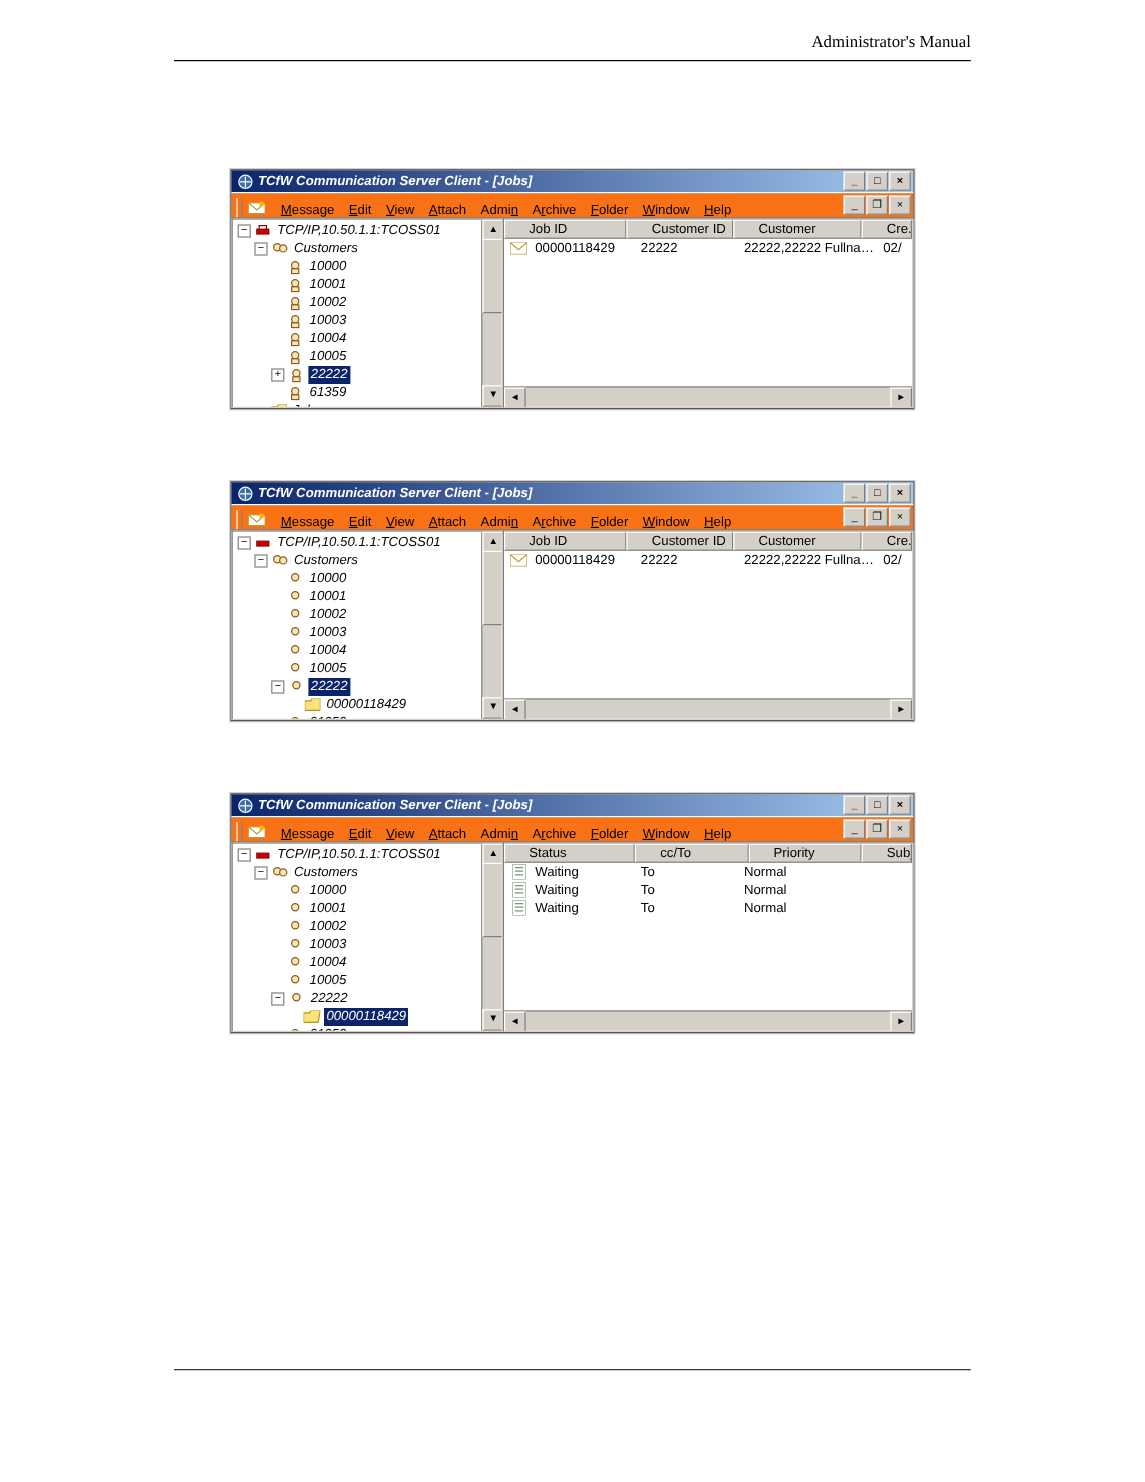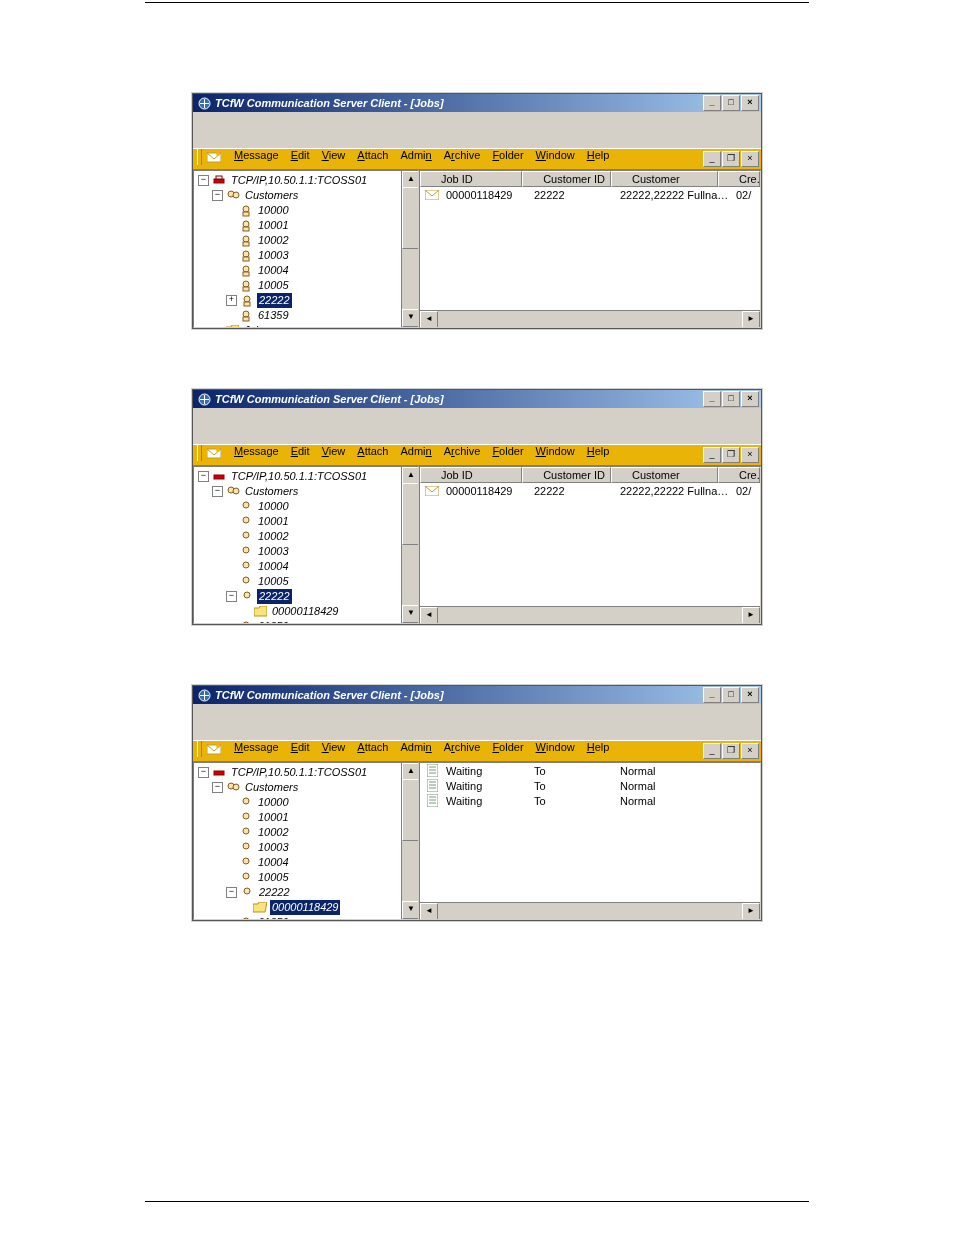--- a/index.html
+++ b/index.html
@@ -66,28 +66,27 @@
     border-right-color: #808080;
     border-bottom-color: #808080;
     font-size: 9px;
     line-height: 12px;
     text-align: center;
     color: #000;
     font-family: Arial, sans-serif;
   }
   .menubar {
     display: flex;
-    align-items: flex-start;
+    align-items: flex-end;
     height: 20px;
-    background: #eab308;
+    background: #f97316;
     padding: 0 4px;
     border-top: 1px solid #fff;
     border-bottom: 1px solid #808080;
     position: relative;
-    margin-top: 36px;
   }
   .menubar .handle {
     width: 3px; height: 16px;
     border-left: 1px solid #fff;
     border-right: 1px solid #808080;
     margin-right: 4px;
   }
   .menubar .menu-icon {
     width: 16px; height: 16px;
     margin-right: 6px;
@@ -208,20 +207,23 @@
   }
   .scroll-h .arrow-l { left:0; }
   .scroll-h .arrow-r { right:0; }
   
 </style>
 </head>
 <body>
 
 <div class="page">
 
+  <div class="header-area">
+    <span>Administrator's Manual</span>
+  </div>
   <hr class="header-rule">
 
   <div class="figures">
 
     <div class="win">
       <div class="titlebar">
         <span class="app-icon">
           <svg width="13" height="13">
               <circle cx="6.5" cy="6.5" r="5.5" fill="#3a6ea5" stroke="#fff"></circle>
               <path d="M2 6.5 H11 M6.5 2 V11" stroke="#fff" stroke-width="1"></path>
@@ -787,20 +789,26 @@
                 <span class="tree-label">61359</span>
               </div>
           </div>
           <div class="scroll-v">
             <div class="arrow-up">▲</div>
             <div class="thumb"></div>
             <div class="arrow-down">▼</div>
           </div>
         </div>
         <div class="list-pane">
+          <div class="list-header">
+            <div class="col-h" style="width:100px">Status</div>
+            <div class="col-h" style="width:78px">cc/To</div>
+            <div class="col-h" style="width:78px">Priority</div>
+            <div class="col-h" style="flex:1">Subject</div>
+          </div>
           <div class="list-rows">
             <div class="list-row">
               <span class="row-icon">
                   <svg width="11" height="13">
                     <rect x="0" y="0" width="11" height="13" fill="#fff" stroke="#7a9a7a"></rect>
                     <line x1="2" y1="3" x2="9" y2="3" stroke="#7a9a7a"></line>
                     <line x1="2" y1="6" x2="9" y2="6" stroke="#7a9a7a"></line>
                     <line x1="2" y1="9" x2="9" y2="9" stroke="#7a9a7a"></line>
                   </svg>
                 </span>

